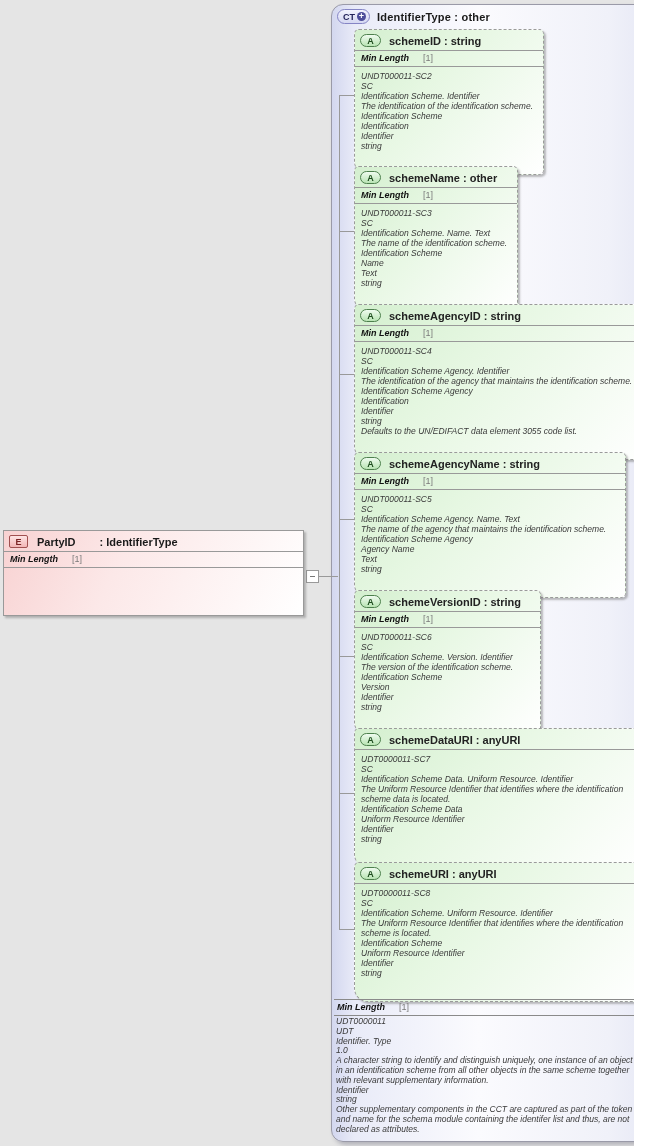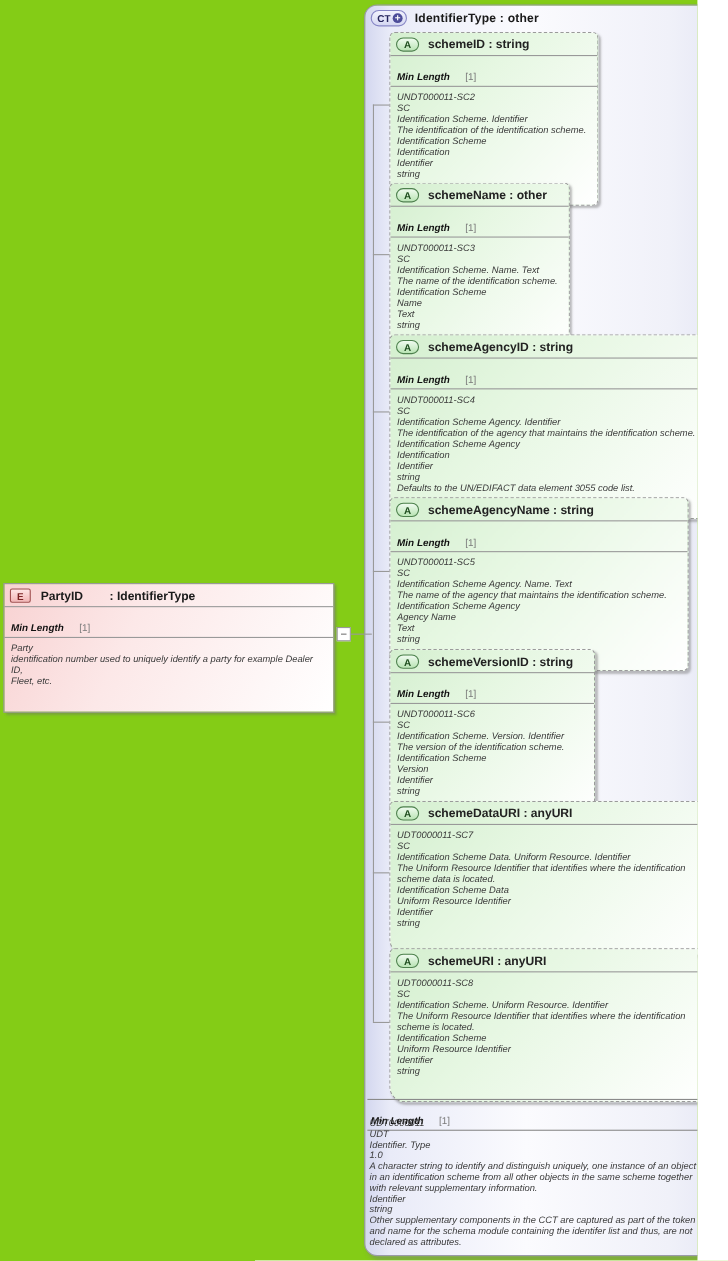--- a/index.html
+++ b/index.html
@@ -1,18 +1,18 @@
 <!DOCTYPE html>
 <html><head>
 <meta charset="utf-8">
 <style>
   * { margin:0; padding:0; box-sizing:border-box; }
   html,body { background:#ffffff; }
   body { font-family:"Liberation Sans", sans-serif; }
-  .canvas { position:relative; width:634px; height:1146px; background:#84cc16; overflow:hidden; }
+  .canvas { position:relative; width:634px; height:1146px; background:#e5e5e5; overflow:hidden; }
 
   
   .ct-box {
     position:absolute; left:331px; top:4px; width:327px; height:1138px;
     border:1px solid #9a9aa8; border-radius:12px;
     background:linear-gradient(to right,#d3d7ef 0%,#e9ebf8 7%,#fbfbfe 45%,#f0f1f9 85%,#e5e7f5 100%);
     box-shadow:3px 3px 4px rgba(120,120,135,0.45);
   }
   .ct-header { position:absolute; left:5px; top:4px; display:flex; align-items:center; gap:7px; }
   .ct-badge {
@@ -34,21 +34,21 @@
     box-shadow:2px 2px 2px rgba(110,110,110,0.45);
   }
   .attr-header { display:flex; align-items:center; gap:8px; padding:4px 6px 3px 5px; border-bottom:1px solid #999; }
   .a-badge {
     display:inline-flex; align-items:center; justify-content:center;
     width:21px; height:13px; border:1px solid #4d804d; border-radius:7px;
     background:linear-gradient(180deg,#effbef,#b9e4b4); font-size:9px; font-weight:bold; color:#1e4d1e;
   }
   .attr-title { font-size:11px; font-weight:bold; color:#222222; }
   .facet-row { display:flex; align-items:baseline; gap:14px; padding:2px 6px 3px; border-bottom:1px solid #999; }
-  .facet-name { font-size:9px; font-weight:bold; font-style:italic; color:#111;margin-top:12px; }
+  .facet-name { font-size:9px; font-weight:bold; font-style:italic; color:#111; }
   .facet-card { font-size:9px; color:#7a7a7a; }
   .annotation {
     padding:4px 6px 23px; font-size:8.5px; line-height:10px; font-style:italic; color:#3a3a3a;
     white-space:pre-line;
   }
 
   
   .el-box {
     position:absolute; left:3px; top:530px; width:301px; min-height:86px;
     border:1px solid #999; background:linear-gradient(115deg,#f8d2d2 0%,#fce8e8 38%,#ffffff 100%);
@@ -255,18 +255,15 @@
   <div class="el-box">
     <div class="el-header">
       <span class="e-badge">E</span>
       <span class="el-name">PartyID</span>
       <span class="el-type">: IdentifierType</span>
     </div>
     <div class="facet-row">
       <span class="facet-name">Min Length</span>
       <span class="facet-card">[1]</span>
     </div>
-    <div class="annotation">Party
-identification number used to uniquely identify a party for example Dealer ID,
-Fleet, etc.</div>
   </div>
 
 </div>
 
 </body></html>

